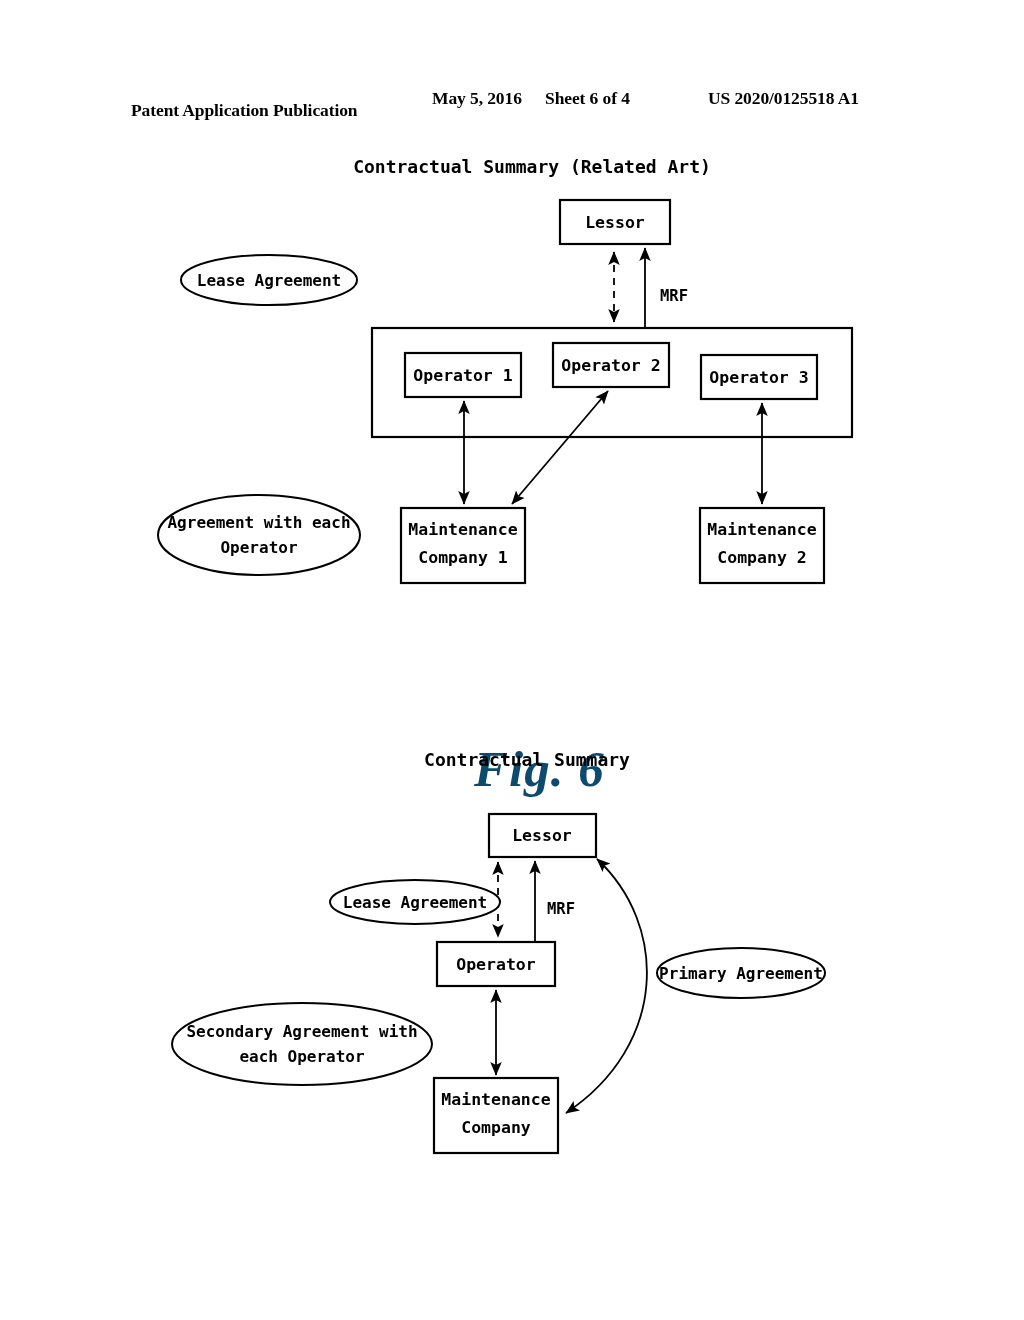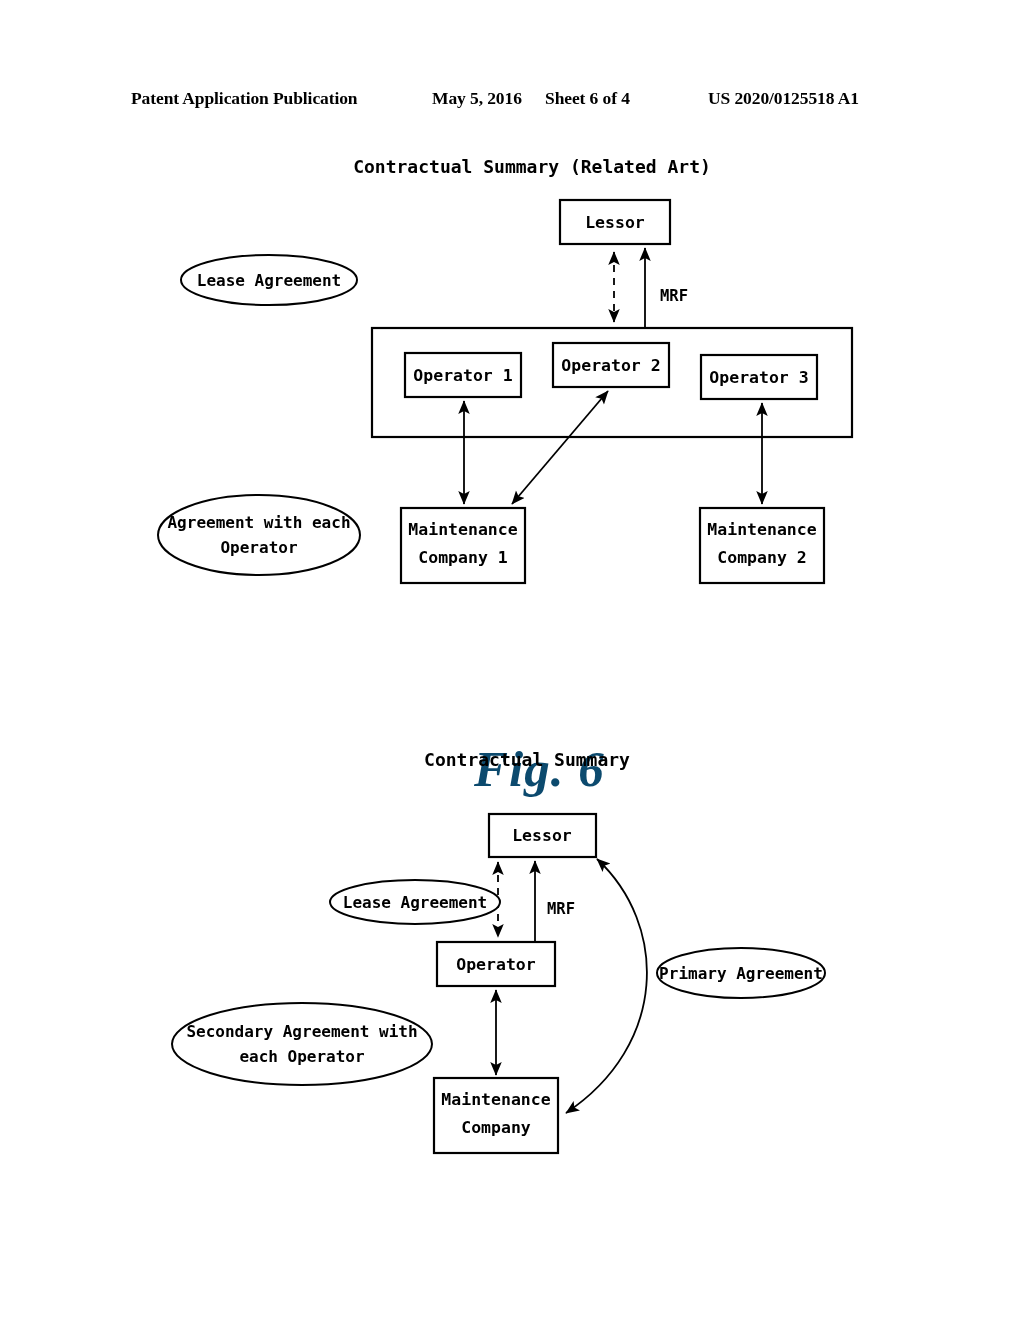--- a/index.html
+++ b/index.html
@@ -29,20 +29,21 @@
     align-items: baseline;
     font-family: "Liberation Serif", serif;
     font-weight: bold;
     font-size: 17.5px;
     letter-spacing: -0.1px;
     white-space: nowrap;
   }
   #page-header .hdr-pub {
     position: absolute;
     left: 131px;
+    margin-top: 12px;
   }
   #page-header .hdr-date {
     position: absolute;
     left: 432px;
   }
   #page-header .hdr-sheet {
     position: absolute;
     left: 545px;
   }
   #page-header .hdr-num {

